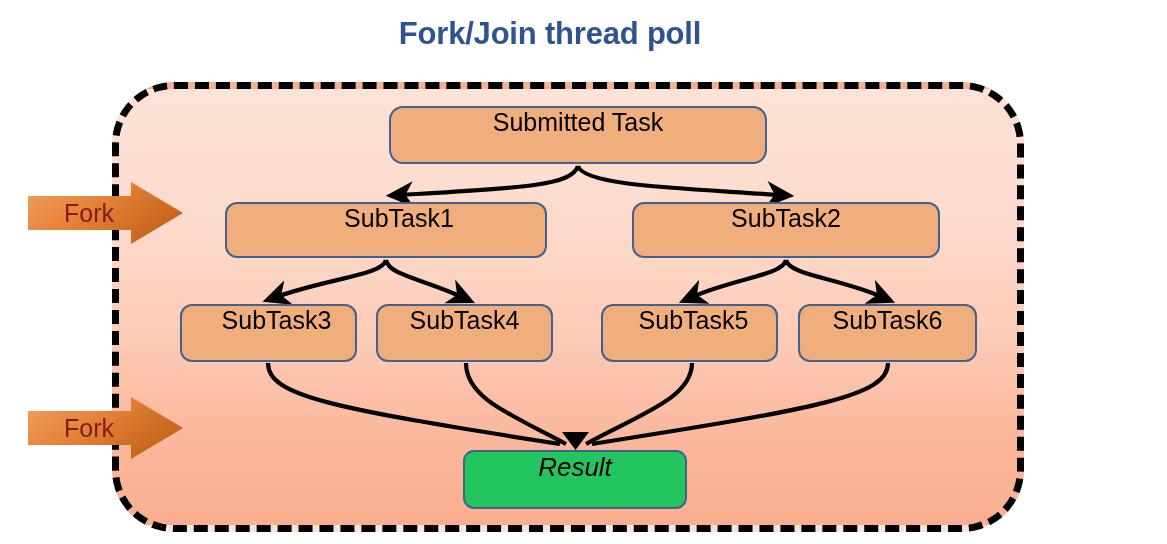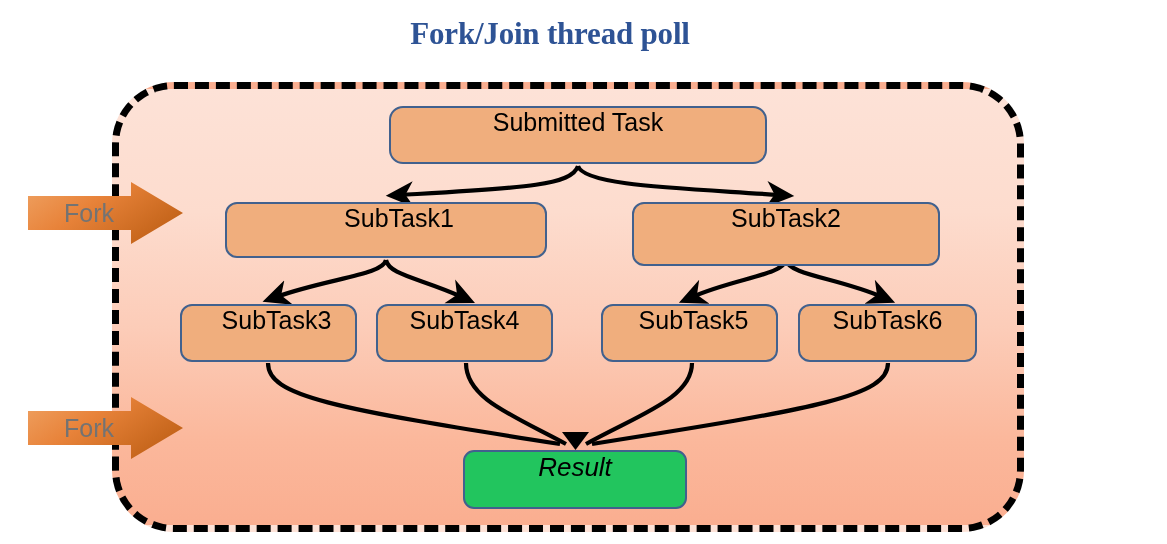--- a/index.html
+++ b/index.html
@@ -26,21 +26,21 @@
   .title {
     position: absolute;
     left: 0;
     top: 16px;
     width: 1100px;
     text-align: center;
     font-size: 31px;
     font-weight: bold;
     color: #2E5395;
     letter-spacing: -0.2px;
-    font-family: Liberation Serif, serif;
+    font-family: Liberation Sans, sans-serif;
     white-space: nowrap;
   }
 
   
   .pool-box {
     position: absolute;
     left: 112px;
     top: 82px;
     width: 912px;
     height: 450px;
@@ -82,31 +82,31 @@
     background: #F0AE7D;
   }
   .node.result {
     background: #22c55e;
     border-color: #41618E;
     font-style: italic;
   }
 
   .n-submitted { left: 389px; top: 106px;  width: 378px; height: 58px; border-radius: 14px; }
   .n-sub1      { left: 225px; top: 202px;  width: 322px; height: 56px; padding-left: 26px; }
-  .n-sub2      { left: 632px; top: 202px;  width: 308px; height: 64px; }
+  .n-sub2      { left: 632px; top: 202px;  width: 308px; height: 56px; }
   .n-sub3      { left: 180px; top: 304px;  width: 177px; height: 58px; padding-left: 16px; }
   .n-sub4      { left: 376px; top: 304px;  width: 177px; height: 58px; }
   .n-sub5      { left: 601px; top: 304px;  width: 177px; height: 58px; padding-left: 8px; }
   .n-sub6      { left: 798px; top: 304px;  width: 179px; height: 58px; }
   .n-result    { left: 463px; top: 450px;  width: 224px; height: 59px; border-radius: 11px; font-size: 26px;}
 
   
   .block-arrow {
     position: absolute;
-    color: #737373;
+    color: #7f1d1d;
     font-size: 25px;
     font-family: "Liberation Sans", sans-serif;
     display: flex;
     align-items: center;
     white-space: nowrap;
   }
   .block-arrow .ba-svg {
     position: absolute;
     left: 0; top: 0;
   }

